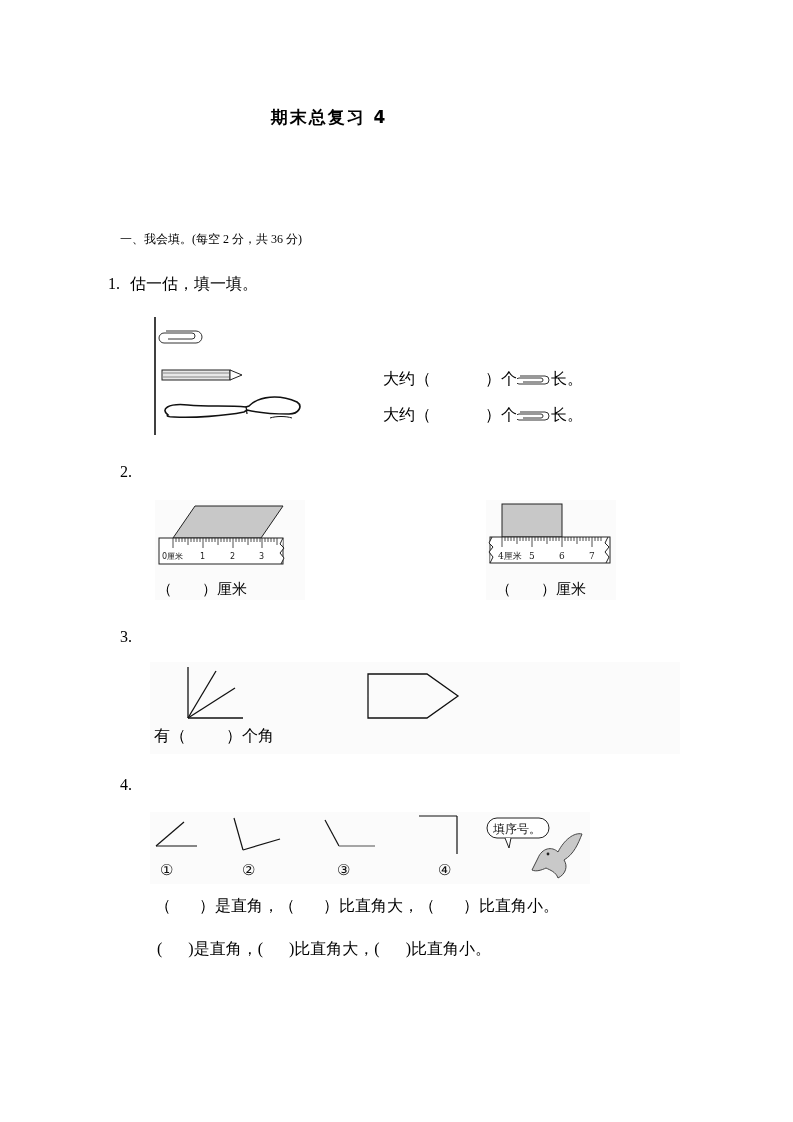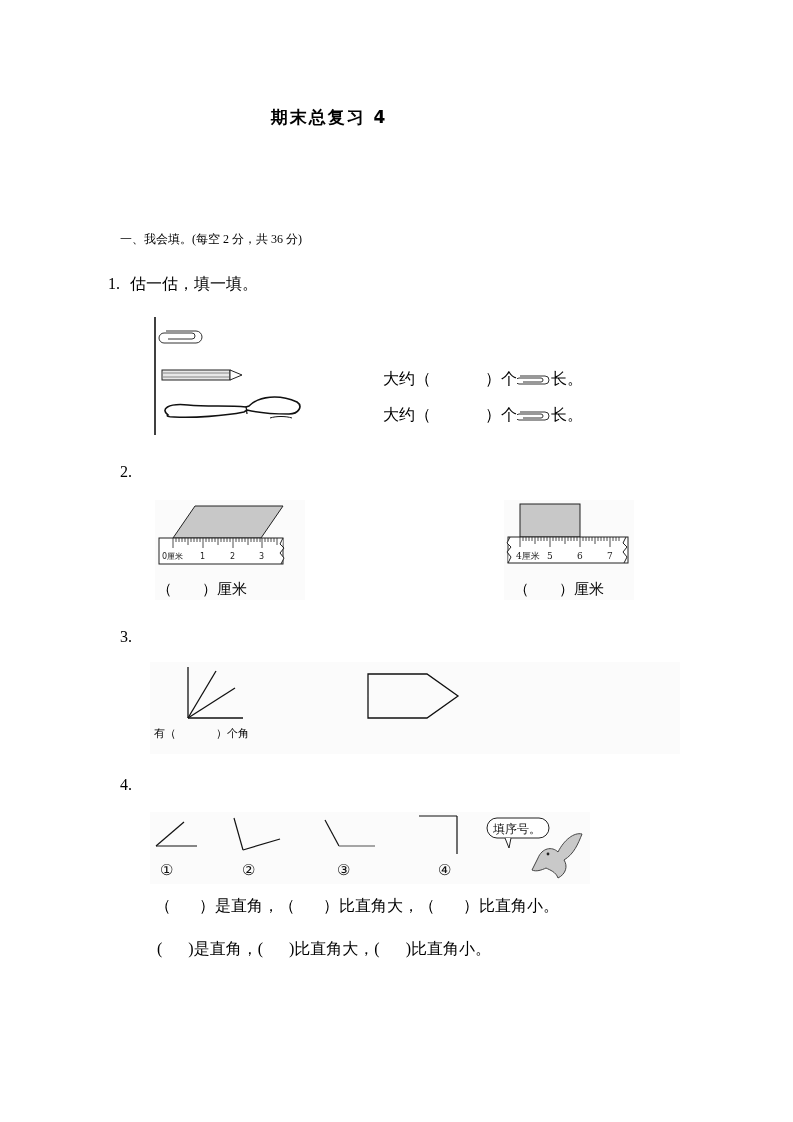--- a/index.html
+++ b/index.html
@@ -110,21 +110,21 @@
       <text x="45" y="59">1</text>
       <text x="75" y="59">2</text>
       <text x="104" y="59">3</text>
     </g>
   </svg>
   <div class="txt" style="position:absolute; left:2px; top:80px; font-family:'DejaVu Sans', sans-serif; font-size:15px;">
     <span>（</span><span class="paren" style="width:30px;"></span><span>）厘米</span>
   </div>
 </div>
 
-<div class="abs figbg" style="left:504px; top:500px; width:130px; height:100px;text-align:right;">
+<div class="abs figbg" style="left:486px; top:500px; width:130px; height:100px;text-align:right;">
   <svg width="130" height="70" viewBox="0 0 130 70">
     <rect x="16" y="4" width="60" height="33" fill="#c8c8c8" stroke="#222" stroke-width="1"></rect>
     <rect x="4" y="37" width="120" height="26" fill="#fff" stroke="#222" stroke-width="1"></rect>
     <path d="M6 37 l-3 6 l4 4 l-4 5 l4 5 l-3 6" fill="#fff" stroke="#222" stroke-width="1"></path>
     <path d="M122 37 l-3 6 l4 4 l-4 5 l4 5 l-3 6" fill="#fff" stroke="#222" stroke-width="1"></path>
     <g stroke="#222" stroke-width="0.8">
       <line x1="16" y1="37" x2="16" y2="47"></line>
         <line x1="46" y1="37" x2="46" y2="47"></line>
         <line x1="76" y1="37" x2="76" y2="47"></line>
         <line x1="106" y1="37" x2="106" y2="47"></line>
@@ -178,21 +178,21 @@
     <g stroke="#111" stroke-width="1.3" fill="none">
       <line x1="38" y1="5" x2="38" y2="56"></line>
       <line x1="38" y1="56" x2="93" y2="56"></line>
       <line x1="38" y1="56" x2="66" y2="9"></line>
       <line x1="38" y1="56" x2="85" y2="26"></line>
     </g>
     <g stroke="#111" stroke-width="1.3" fill="none">
       <polygon points="218,12 277,12 308,34 277,56 218,56"></polygon>
     </g>
   </svg>
-  <div class="txt" style="position:absolute; left:4px; top:64px; font-family:'DejaVu Sans', sans-serif; font-size:11px;">
+  <div class="txt" style="position:absolute; left:4px; top:64px; font-family:'DejaVu Sans', sans-serif; font-size:16px;">
     <span>有（</span><span class="paren" style="width:40px;"></span><span>）个角</span>
   </div>
 </div>
 
 <div class="abs txt serif" style="left:120px; top:776px;">4.</div>
 
 <div class="abs figbg" style="left:150px; top:812px; width:440px; height:72px;">
   <svg width="440" height="72" viewBox="0 0 440 72" style="position:absolute; left:0; top:0;">
     <g stroke="#111" stroke-width="1.2" fill="none">
       <g>

